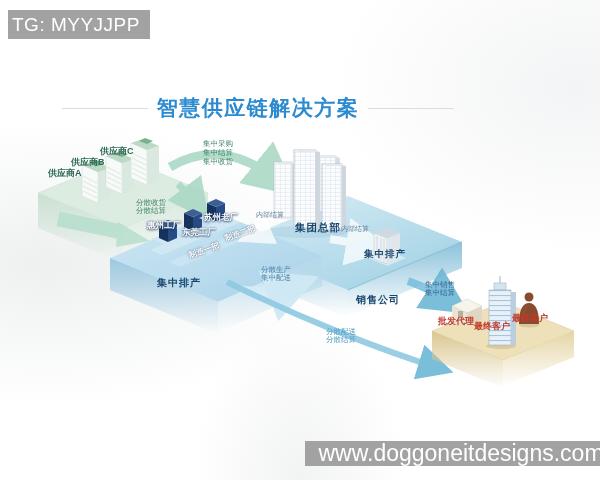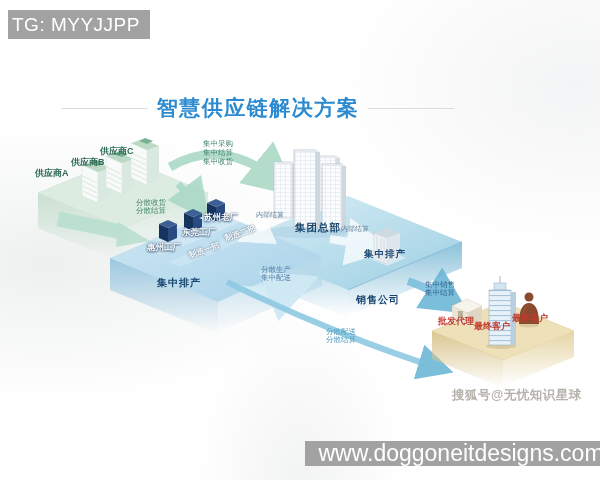--- a/index.html
+++ b/index.html
@@ -254,32 +254,32 @@
       <path d="M523,322 C523,311 525,306 529,305" stroke="#a05f3c" stroke-width="1" fill="none" opacity="0.7"></path>
     </g>
   </svg>
 
   <div class="title-row">
     <div class="title-line"></div>
     <h1 class="page-title">智慧供应链解决方案</h1>
     <div class="title-line"></div>
   </div>
 
-  <div class="lbl lbl-green" style="left:35px;top:167px">供应商A</div>
+  <div class="lbl lbl-green" style="left:48px;top:167px">供应商A</div>
   <div class="lbl lbl-green" style="left:71px;top:156px">供应商B</div>
   <div class="lbl lbl-green" style="left:100px;top:145px">供应商C</div>
 
   <div class="lbl lbl-flow-green" style="left:203px;top:140px">集中采购</div>
   <div class="lbl lbl-flow-green" style="left:203px;top:149px">集中结算</div>
   <div class="lbl lbl-flow-green" style="left:203px;top:158px">集中收货</div>
 
   <div class="lbl lbl-flow-green" style="left:136px;top:199px">分散收货</div>
   <div class="lbl lbl-flow-green" style="left:136px;top:207px">分散结算</div>
 
-  <div class="lbl lbl-factory" style="left:147px;top:242px">惠州工厂</div>
+  <div class="lbl lbl-factory" style="left:147px;top:220px">惠州工厂</div>
   <div class="lbl lbl-factory" style="left:182px;top:227px">东莞工厂</div>
   <div class="lbl lbl-factory" style="left:204px;top:212px">苏州老厂</div>
   <div class="lbl lbl-dept" style="left:189px;top:250px">制造一部</div>
   <div class="lbl lbl-dept" style="left:225px;top:233px">制造二部</div>
   <div class="lbl lbl-navy" style="left:157px;top:276px">集中排产</div>
 
   <div class="lbl lbl-navy" style="left:295px;top:221px;font-size:10.5px">集团总部</div>
   <div class="lbl lbl-small-blue" style="left:256px;top:210px">内部结算</div>
   <div class="lbl lbl-small-blue" style="left:341px;top:224px">内部结算</div>
 
@@ -291,17 +291,16 @@
   <div class="lbl lbl-flow-blue" style="left:261px;top:266px">分散生产</div>
   <div class="lbl lbl-flow-blue" style="left:261px;top:274px">集中配送</div>
 
   <div class="lbl lbl-flow-lightblue" style="left:326px;top:328px">分散配送</div>
   <div class="lbl lbl-flow-lightblue" style="left:326px;top:336px">分散结算</div>
 
   <div class="lbl lbl-red" style="left:438px;top:315px">批发代理</div>
   <div class="lbl lbl-red" style="left:474px;top:320px">最终客户</div>
   <div class="lbl lbl-red" style="left:512px;top:312px">最终客户</div>
 
-  <div class="watermark">搜狐号@无忧知识星球</div>
   <div class="tg-banner">TG: MYYJJPP</div>
   <div class="site-banner">www.doggoneitdesigns.com</div>
 
 </div>
 
 </body></html>

